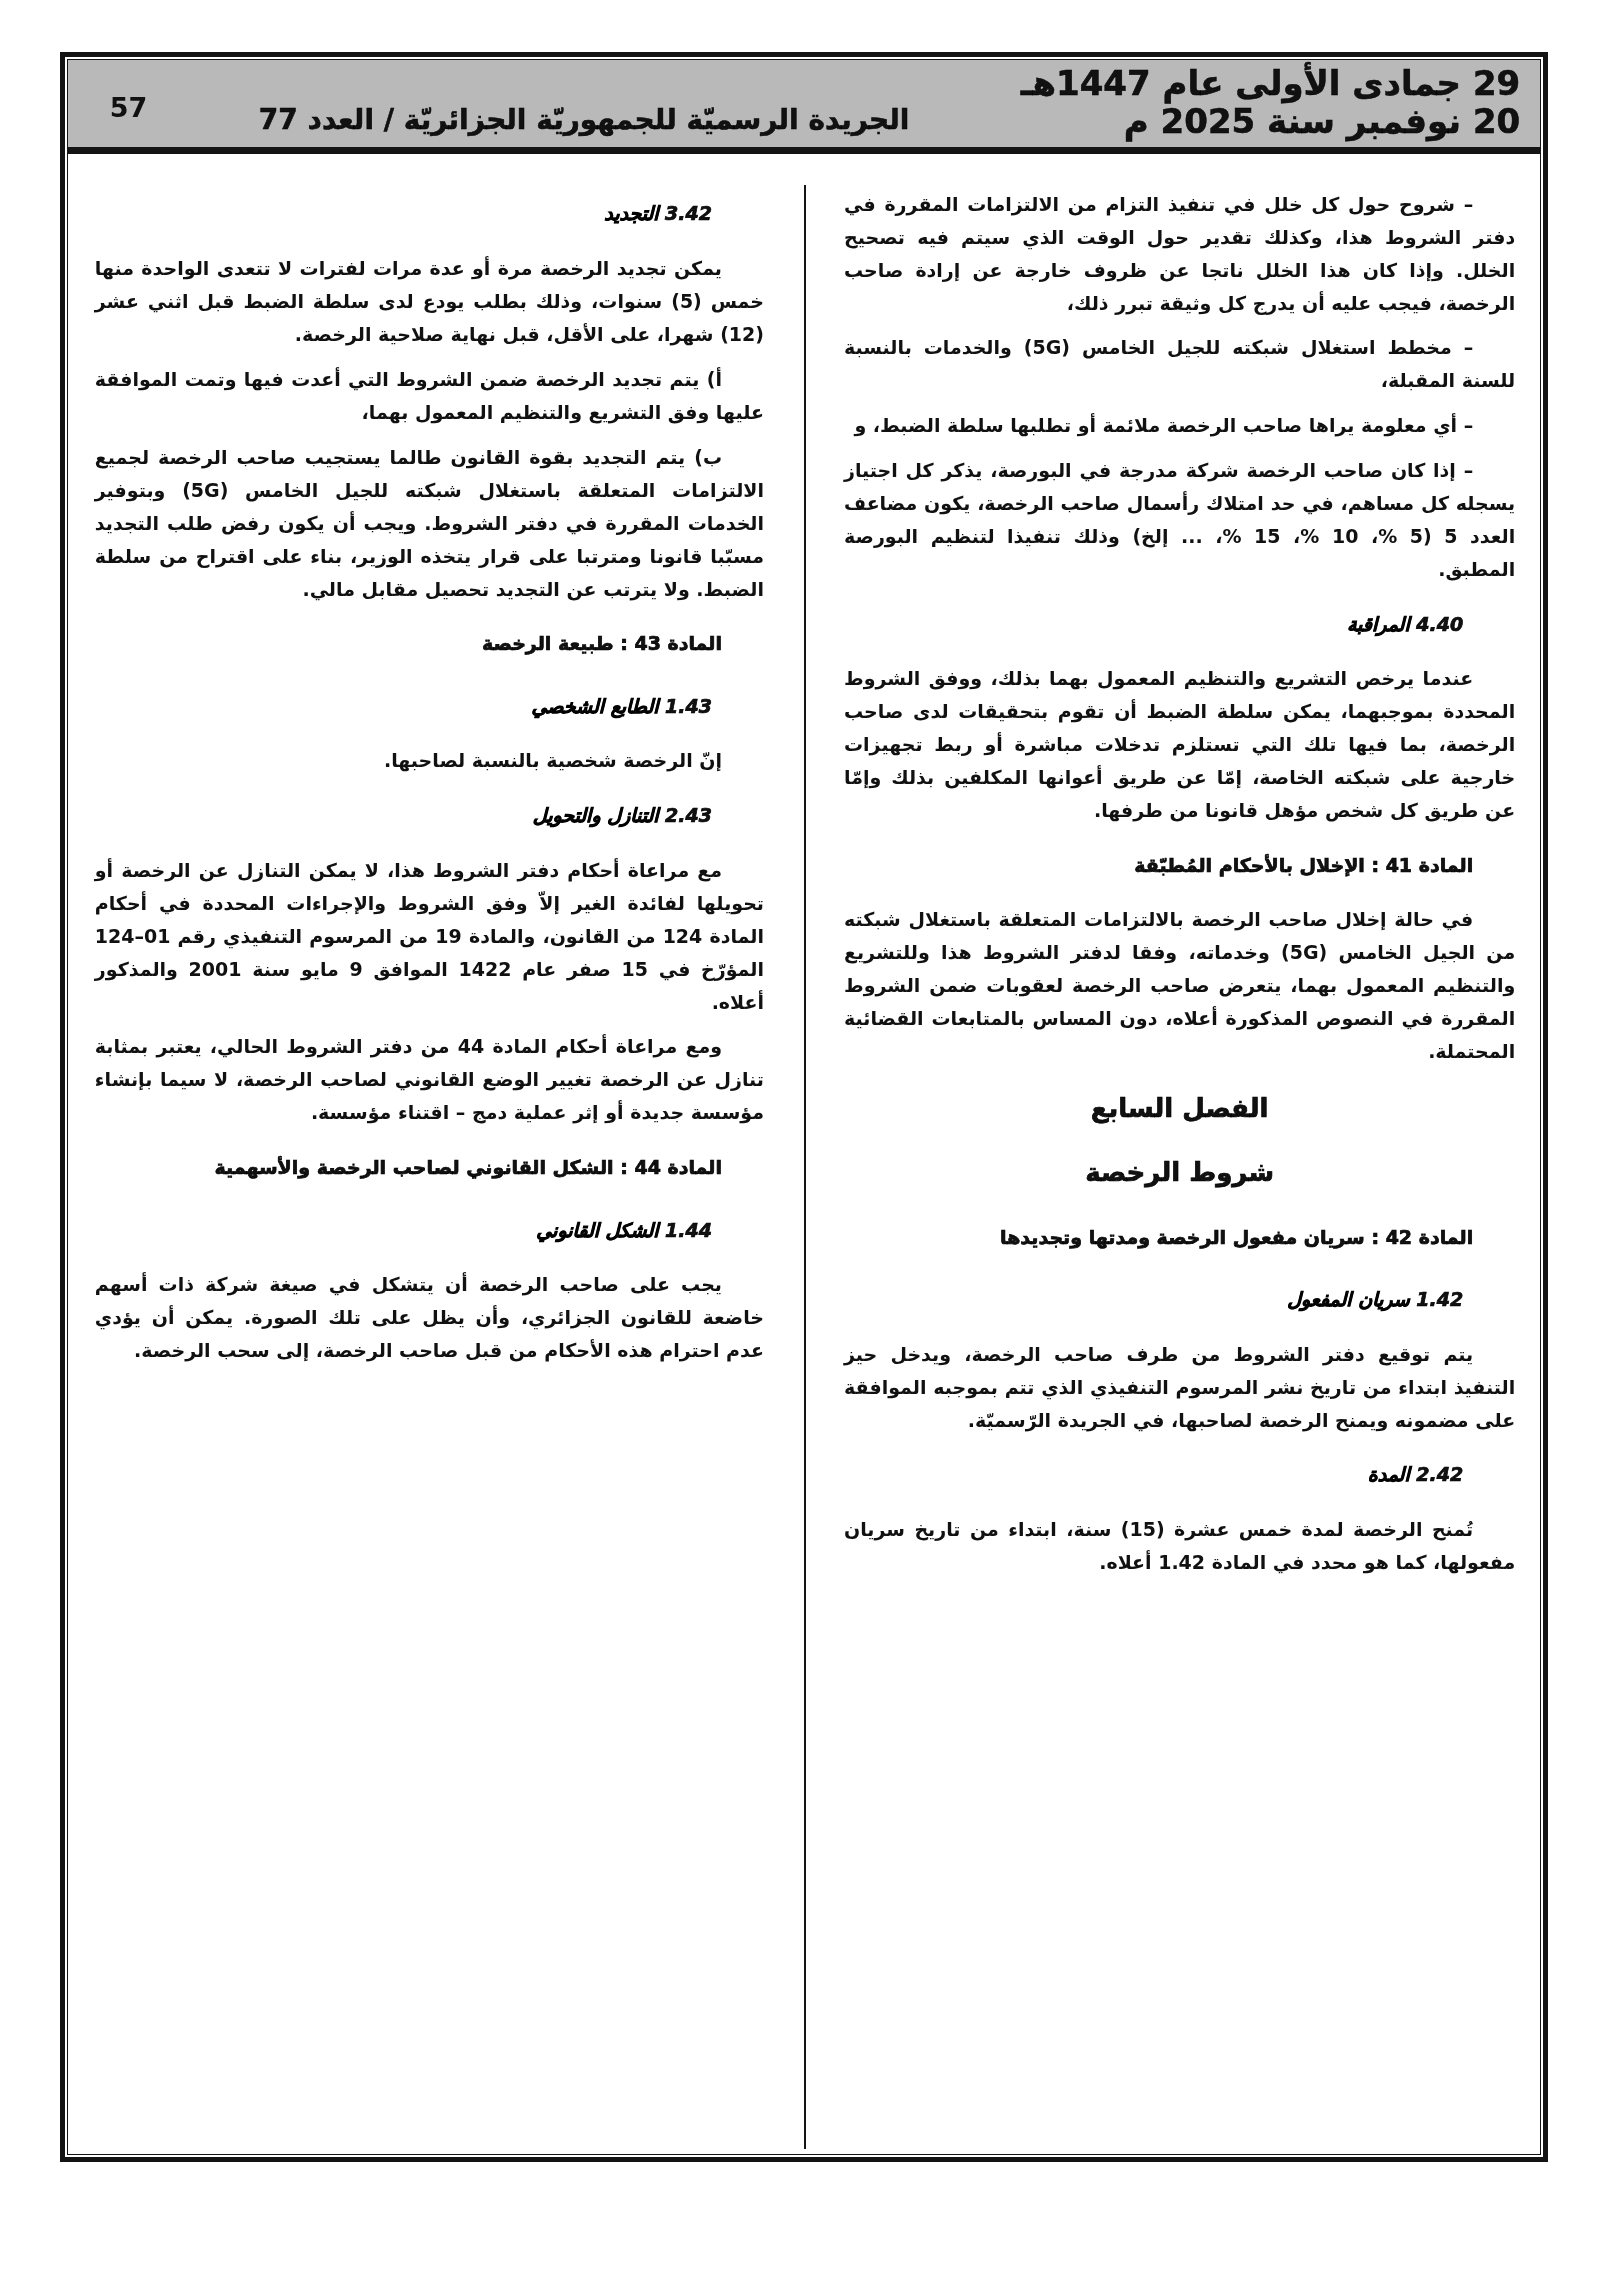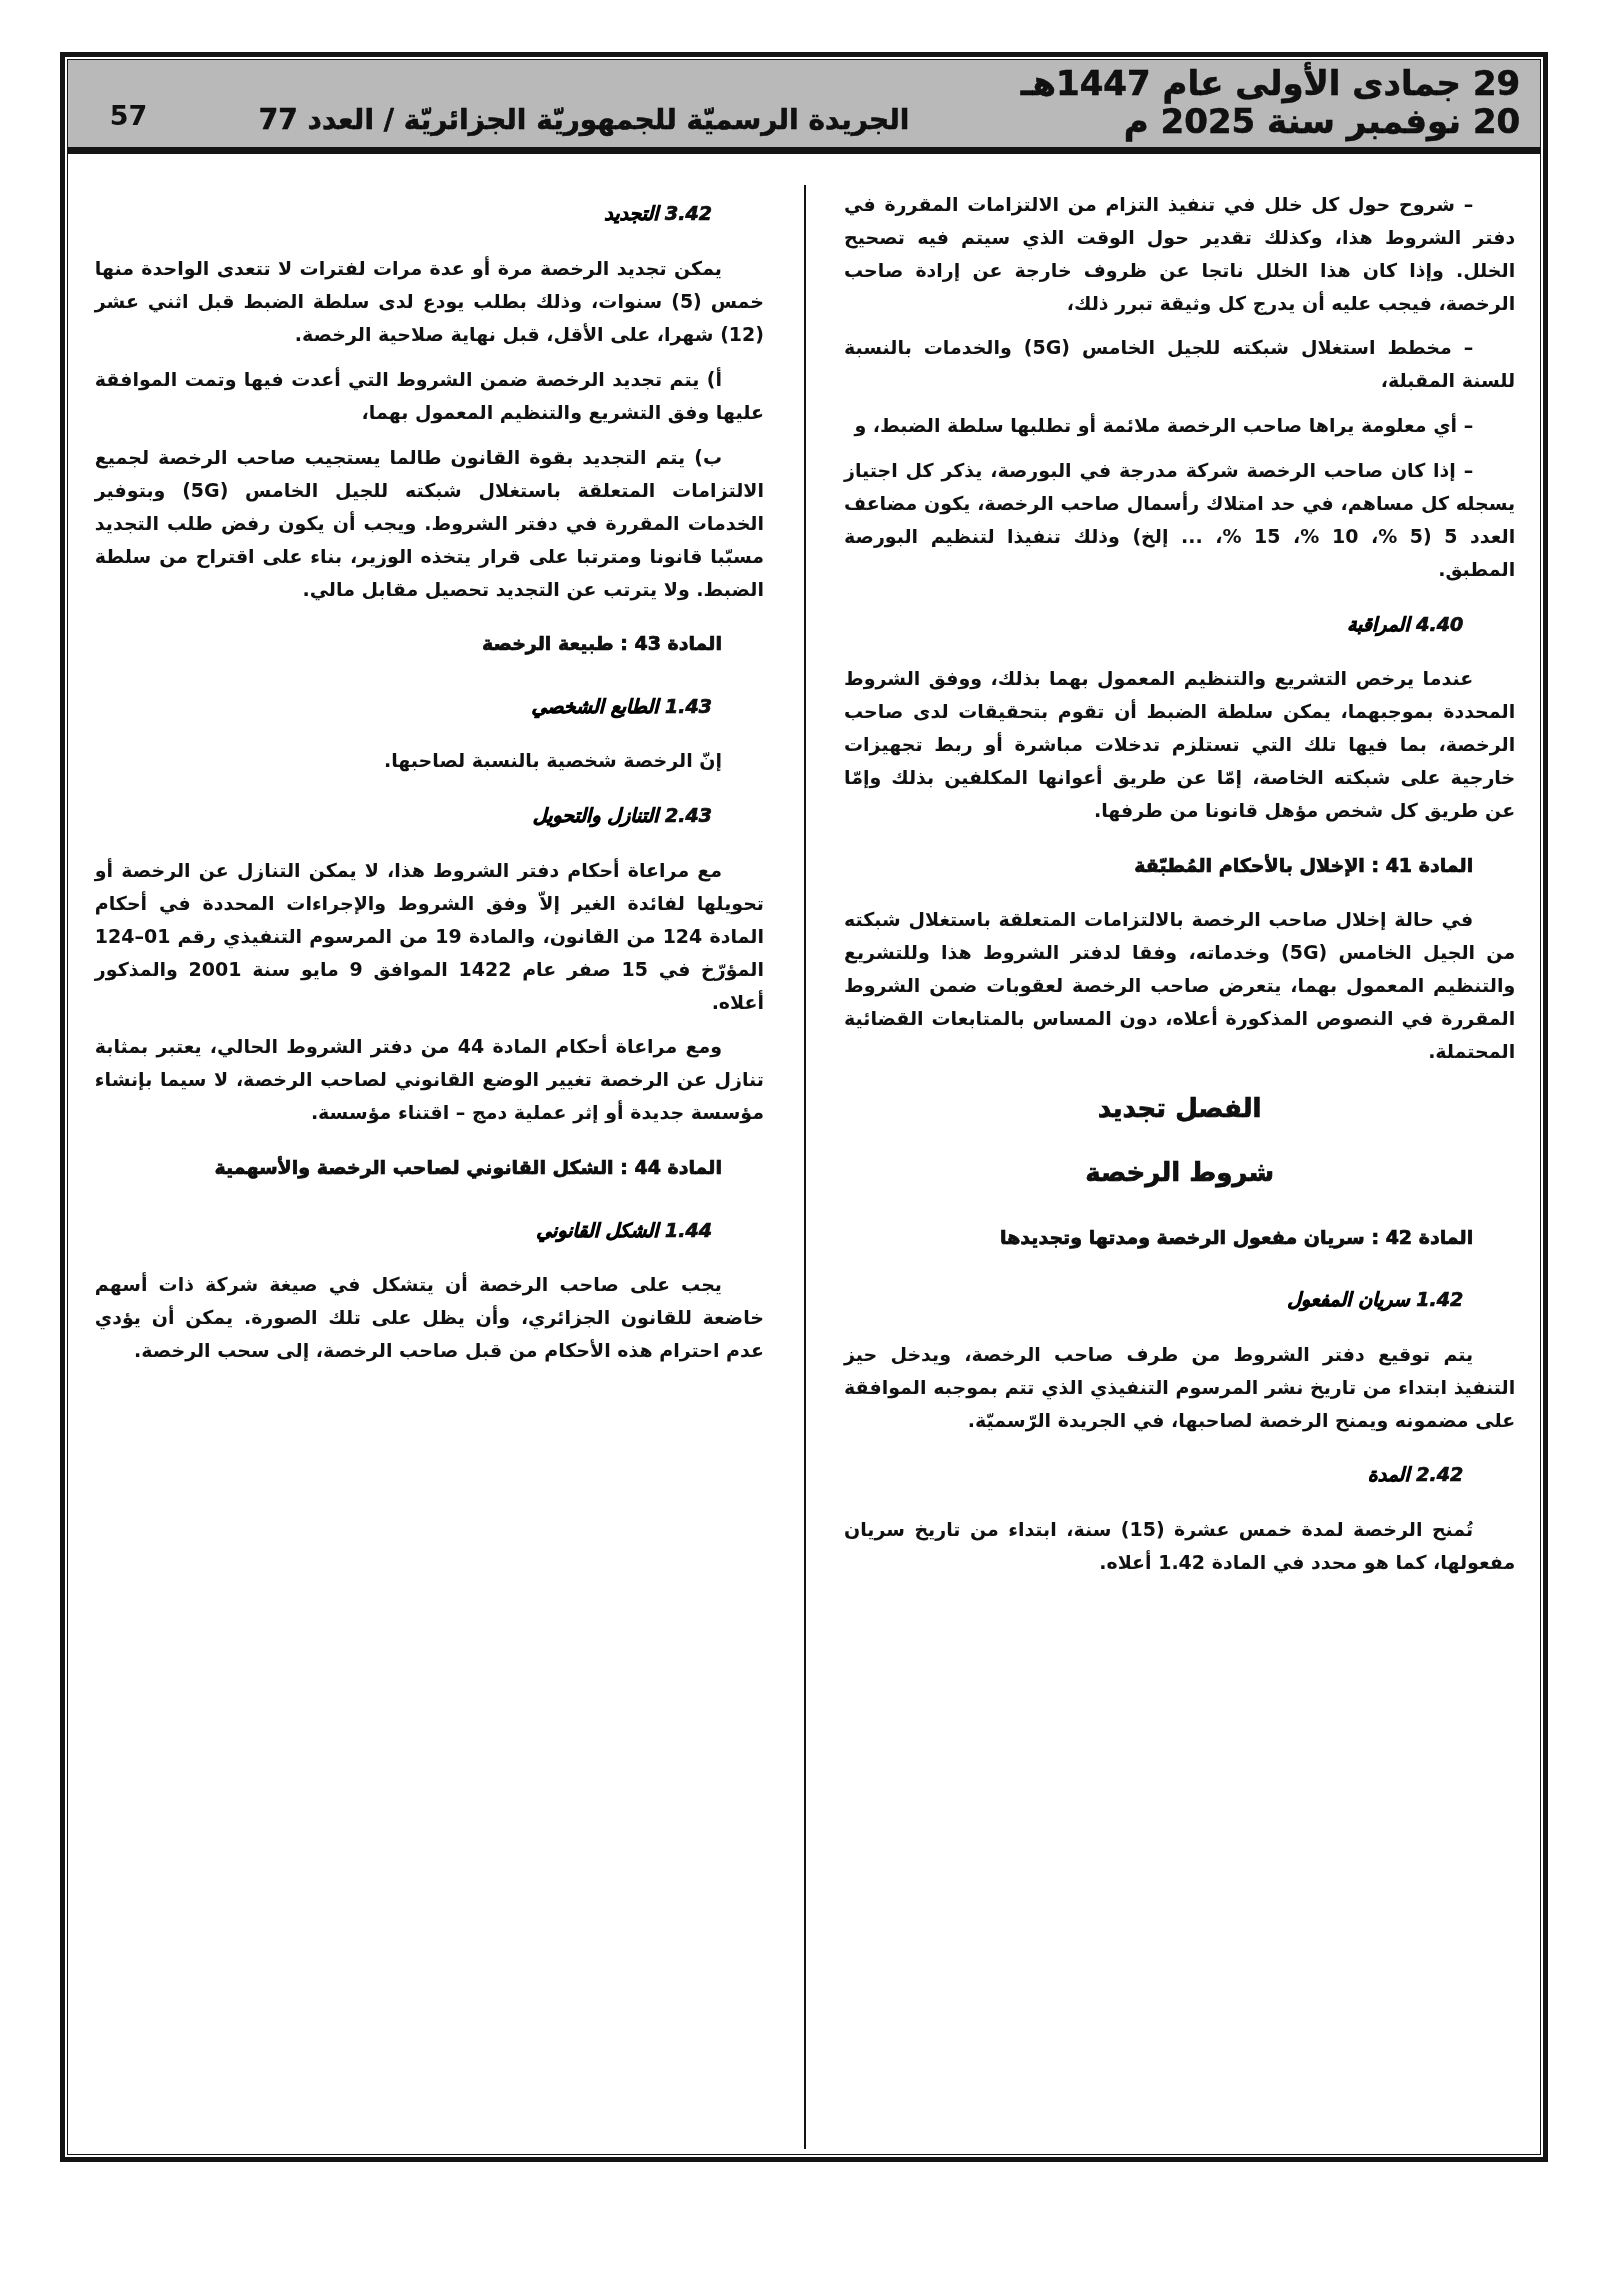--- a/index.html
+++ b/index.html
@@ -53,21 +53,21 @@
     align-self: flex-end;
     padding-bottom: 11px;
     font-size: 28px;
     font-weight: bold;
     -webkit-text-stroke: 0.5px #000;
     white-space: nowrap;
     margin-top: 46px;
   }
   .header-page-number {
     align-self: flex-end;
-    padding-bottom: 16px;
+    padding-bottom: 24px;
     margin-left: 42px;
     font-size: 27px;
     font-weight: bold;
   }
   .content {
     position: absolute;
     top: 94px;
     bottom: 0;
     left: 0;
     right: 0;
@@ -145,21 +145,21 @@
 
       <div class="column column-right">
         <div class="para">– شروح حول كل خلل في تنفيذ التزام من الالتزامات المقررة في دفتر الشروط هذا، وكذلك تقدير حول الوقت الذي سيتم فيه تصحيح الخلل. وإذا كان هذا الخلل ناتجا عن ظروف خارجة عن إرادة صاحب الرخصة، فيجب عليه أن يدرج كل وثيقة تبرر ذلك،</div>
         <div class="para">– مخطط استغلال شبكته للجيل الخامس (5G) والخدمات بالنسبة للسنة المقبلة،</div>
         <div class="para">– أي معلومة يراها صاحب الرخصة ملائمة أو تطلبها سلطة الضبط، و</div>
         <div class="para">– إذا كان صاحب الرخصة شركة مدرجة في البورصة، يذكر كل اجتياز يسجله كل مساهم، في حد امتلاك رأسمال صاحب الرخصة، يكون مضاعف العدد 5 (5 %، 10 %، 15 %، ... إلخ) وذلك تنفيذا لتنظيم البورصة المطبق.</div>
         <div class="h-sub">4.40 المراقبة</div>
         <div class="para">عندما يرخص التشريع والتنظيم المعمول بهما بذلك، ووفق الشروط المحددة بموجبهما، يمكن سلطة الضبط أن تقوم بتحقيقات لدى صاحب الرخصة، بما فيها تلك التي تستلزم تدخلات مباشرة أو ربط تجهيزات خارجية على شبكته الخاصة، إمّا عن طريق أعوانها المكلفين بذلك وإمّا عن طريق كل شخص مؤهل قانونا من طرفها.</div>
         <div class="h-article">المادة 41 : الإخلال بالأحكام المُطبّقة</div>
         <div class="para">في حالة إخلال صاحب الرخصة بالالتزامات المتعلقة باستغلال شبكته من الجيل الخامس (5G) وخدماته، وفقا لدفتر الشروط هذا وللتشريع والتنظيم المعمول بهما، يتعرض صاحب الرخصة لعقوبات ضمن الشروط المقررة في النصوص المذكورة أعلاه، دون المساس بالمتابعات القضائية المحتملة.</div>
-        <div class="h-center">الفصل تجديد</div>
+        <div class="h-center">الفصل السابع</div>
         <div class="h-center">شروط الرخصة</div>
         <div class="h-article">المادة 42 : سريان مفعول الرخصة ومدتها وتجديدها</div>
         <div class="h-sub">1.42 سريان المفعول</div>
         <div class="para">يتم توقيع دفتر الشروط من طرف صاحب الرخصة، ويدخل حيز التنفيذ ابتداء من تاريخ نشر المرسوم التنفيذي الذي تتم بموجبه الموافقة على مضمونه ويمنح الرخصة لصاحبها، في الجريدة الرّسميّة.</div>
         <div class="h-sub">2.42 المدة</div>
         <div class="para">تُمنح الرخصة لمدة خمس عشرة (15) سنة، ابتداء من تاريخ سريان مفعولها، كما هو محدد في المادة 1.42 أعلاه.</div>
       </div>
 
       <div class="column column-left">
         <div class="h-sub">3.42 التجديد</div>

